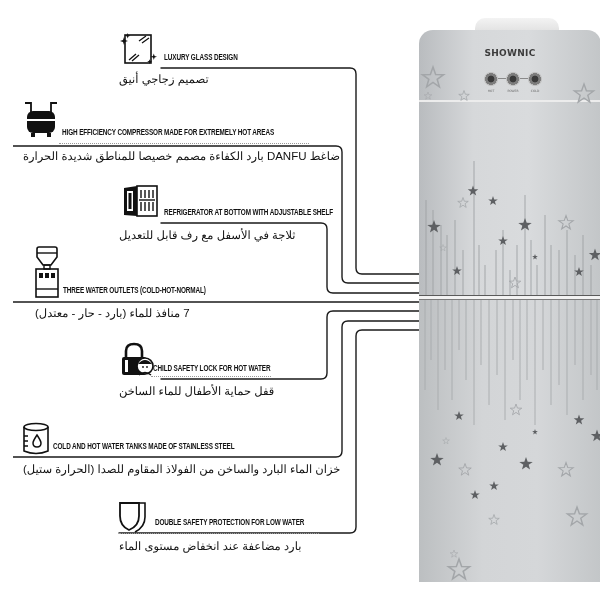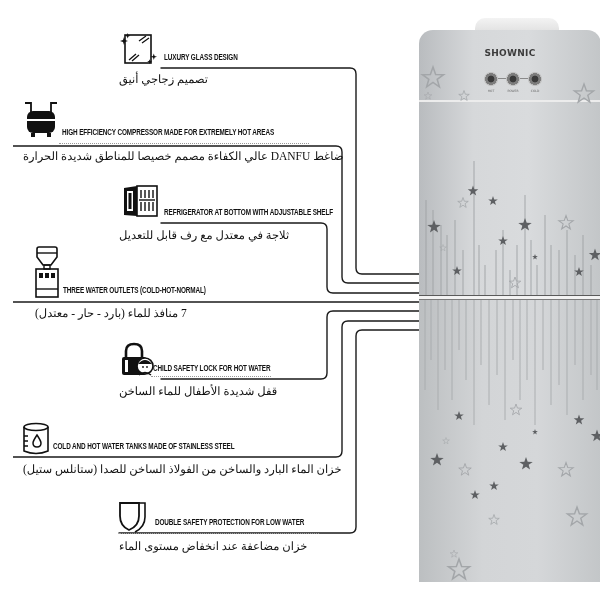--- a/index.html
+++ b/index.html
@@ -15,21 +15,21 @@
     font-family: "Liberation Sans", sans-serif; font-weight: bold;
     font-size: 8.2px; letter-spacing: -0.15px; color: #111;
     transform: scaleX(0.78); transform-origin: left center;
     text-transform: uppercase;
   }
   .feature .dots {
     position: absolute; height: 0; border-top: 1px dotted #9a9a9a;
   }
   .feature .ar {
     position: absolute; white-space: nowrap; direction: rtl;
-    font-family: Liberation Serif, serif; font-size: 11.5px; color: #111;
+    font-family: Liberation Sans, sans-serif; font-size: 11.5px; color: #111;
   }
 
   
   .dispenser { position: absolute; left: 406px; top: 30px; width: 182px; height: 552px; }
   .cap { position: absolute; left: 56px; top: -12px; width: 84px; height: 18px;
          background: linear-gradient(#f3f3f3, #dcdcdc); border-radius: 10px 10px 0 0; }
   .top-panel { position: absolute; left: 0; top: 0; width: 182px; height: 265px;
                border-radius: 14px 14px 0 0;
                background: linear-gradient(90deg,#b9bcbf 0%,#d6d8da 30%,#d9dbdd 60%,#c3c6c8 100%); }
   .top-panel .band { position: absolute; left: 0; top: 70px; width: 182px; height: 2px; background: #ececec; }
@@ -89,37 +89,37 @@
     <svg class="icon" style="left:8px;top:100px" width="40" height="38" viewBox="0 0 40 38">
       <path d="M4 3 H10 V12" fill="none" stroke="#111" stroke-width="1.8"></path>
       <path d="M36 3 H30 V12" fill="none" stroke="#111" stroke-width="1.8"></path>
       <rect x="6" y="11" width="28" height="22" rx="6" fill="#111"></rect>
       <rect x="5" y="19" width="30" height="2" fill="#fff"></rect>
       <rect x="10" y="33" width="4" height="4" fill="#111"></rect>
       <rect x="26" y="33" width="4" height="4" fill="#111"></rect>
     </svg>
     <span class="en" style="left:49px;top:128px">HIGH EFFICIENCY COMPRESSOR MADE FOR EXTREMELY HOT AREAS</span>
     <div class="dots" style="left:46px;top:143px;width:250px"></div>
-    <span class="ar" style="left:10px;top:149px">ضاغط DANFU عالي الكفاءة مصمم خصيصا للمناطق شديدة الحرارة</span>
+    <span class="ar" style="left:10px;top:149px">ضاغط DANFU بارد الكفاءة مصمم خصيصا للمناطق شديدة الحرارة</span>
   </div>
 
   <div class="feature" style="left:0;top:0">
     <svg class="icon" style="left:106px;top:183px" width="40" height="36" viewBox="0 0 40 36">
       <rect x="18" y="3" width="20" height="30" fill="none" stroke="#111" stroke-width="1.6"></rect>
       <path d="M5 5 L18 3 V33 L5 32 Z" fill="#111"></path>
       <rect x="8" y="8" width="6" height="20" fill="#fff"></rect>
       <rect x="9.5" y="10" width="3" height="16" fill="#111"></rect>
       <g stroke="#111" stroke-width="1.4">
         <path d="M22 7 V15 M26 7 V15 M30 7 V15 M34 7 V15"></path>
         <path d="M20 17 H36"></path>
         <path d="M22 19 V28 M26 19 V28 M30 19 V28 M34 19 V28"></path>
       </g>
     </svg>
     <span class="en" style="left:151px;top:208px">REFRIGERATOR AT BOTTOM WITH ADJUSTABLE SHELF</span>
-    <span class="ar" style="left:106px;top:228px">ثلاجة في معتدل مع رف قابل للتعديل</span>
+    <span class="ar" style="left:106px;top:228px">ثلاجة في الأسفل مع رف قابل للتعديل</span>
   </div>
 
   <div class="feature" style="left:0;top:0">
     <svg class="icon" style="left:20px;top:245px" width="28" height="54" viewBox="0 0 28 54">
       <path d="M6 2 H22 Q24 2 24 4 V12 L18 20 H10 L4 12 V4 Q4 2 6 2 Z" fill="none" stroke="#111" stroke-width="1.6"></path>
       <path d="M4 8 H24" stroke="#111" stroke-width="1.4"></path>
       <rect x="11" y="20" width="6" height="4" fill="none" stroke="#111" stroke-width="1.4"></rect>
       <rect x="3" y="24" width="22" height="28" fill="none" stroke="#111" stroke-width="1.6"></rect>
       <rect x="6" y="28" width="4" height="5" fill="#111"></rect>
       <rect x="12" y="28" width="4" height="5" fill="#111"></rect>
@@ -136,42 +136,42 @@
       <rect x="3" y="15" width="24" height="18" rx="2" fill="#111"></rect>
       <rect x="6" y="18" width="3" height="12" fill="#fff"></rect>
       <circle cx="26" cy="24" r="8" fill="#fff" stroke="#111" stroke-width="1.6"></circle>
       <path d="M19 22 Q26 14 33 22" fill="#111"></path>
       <circle cx="24" cy="25" r="0.9" fill="#111"></circle>
       <circle cx="28" cy="25" r="0.9" fill="#111"></circle>
       <path d="M20 33 Q26 28 32 33" fill="none" stroke="#111" stroke-width="1.4"></path>
     </svg>
     <span class="en" style="left:140px;top:364px">CHILD SAFETY LOCK FOR HOT WATER</span>
     <div class="dots" style="left:138px;top:376px;width:120px"></div>
-    <span class="ar" style="left:106px;top:384px">قفل شديدة الأطفال للماء الساخن</span>
+    <span class="ar" style="left:106px;top:384px">قفل حماية الأطفال للماء الساخن</span>
   </div>
 
   <div class="feature" style="left:0;top:0">
     <svg class="icon" style="left:8px;top:422px" width="30" height="34" viewBox="0 0 30 34">
       <ellipse cx="15" cy="5" rx="12" ry="3.5" fill="none" stroke="#111" stroke-width="1.6"></ellipse>
       <path d="M3 5 V29 Q15 34 27 29 V5" fill="none" stroke="#111" stroke-width="1.6"></path>
       <path d="M3 14 H7 M3 19 H7 M3 24 H7" stroke="#111" stroke-width="1.4"></path>
       <path d="M16 13 Q12 19 12 21 Q12 25 16 25 Q20 25 20 21 Q20 19 16 13 Z" fill="none" stroke="#111" stroke-width="1.5"></path>
     </svg>
     <span class="en" style="left:40px;top:442px">COLD AND HOT WATER TANKS MADE OF STAINLESS STEEL</span>
-    <span class="ar" style="left:10px;top:462px">خزان الماء البارد والساخن من الفولاذ الساخن للصدا (ستانلس ستيل)</span>
+    <span class="ar" style="left:10px;top:462px">خزان الماء البارد والساخن من الفولاذ المقاوم للصدا (الحرارة ستيل)</span>
   </div>
 
   <div class="feature" style="left:0;top:0">
     <svg class="icon" style="left:104px;top:500px" width="34" height="34" viewBox="0 0 34 34">
       <path d="M9 3 H28 V17 Q28 27 18 32" fill="none" stroke="#111" stroke-width="1.6"></path>
       <path d="M3 3 H22 V16 Q22 26 12 30 Q3 26 3 16 Z" fill="none" stroke="#111" stroke-width="1.8"></path>
     </svg>
     <span class="en" style="left:142px;top:518px">DOUBLE SAFETY PROTECTION FOR LOW WATER</span>
     <div class="dots" style="left:106px;top:533px;width:200px"></div>
-    <span class="ar" style="left:106px;top:539px">خزان مضاعفة عند انخفاض مستوى الماء</span>
+    <span class="ar" style="left:106px;top:539px">بارد مضاعفة عند انخفاض مستوى الماء</span>
   </div>
 
   <div class="dispenser">
     <div class="cap"></div>
     <div class="top-panel">
       <div class="brand">SHOWNIC</div>
       <div class="ctrl" style="left:65px"></div>
       <div class="ctrl-link" style="left:79px;width:8px"></div>
       <div class="ctrl" style="left:87px"></div>
       <div class="ctrl-link" style="left:101px;width:8px"></div>

